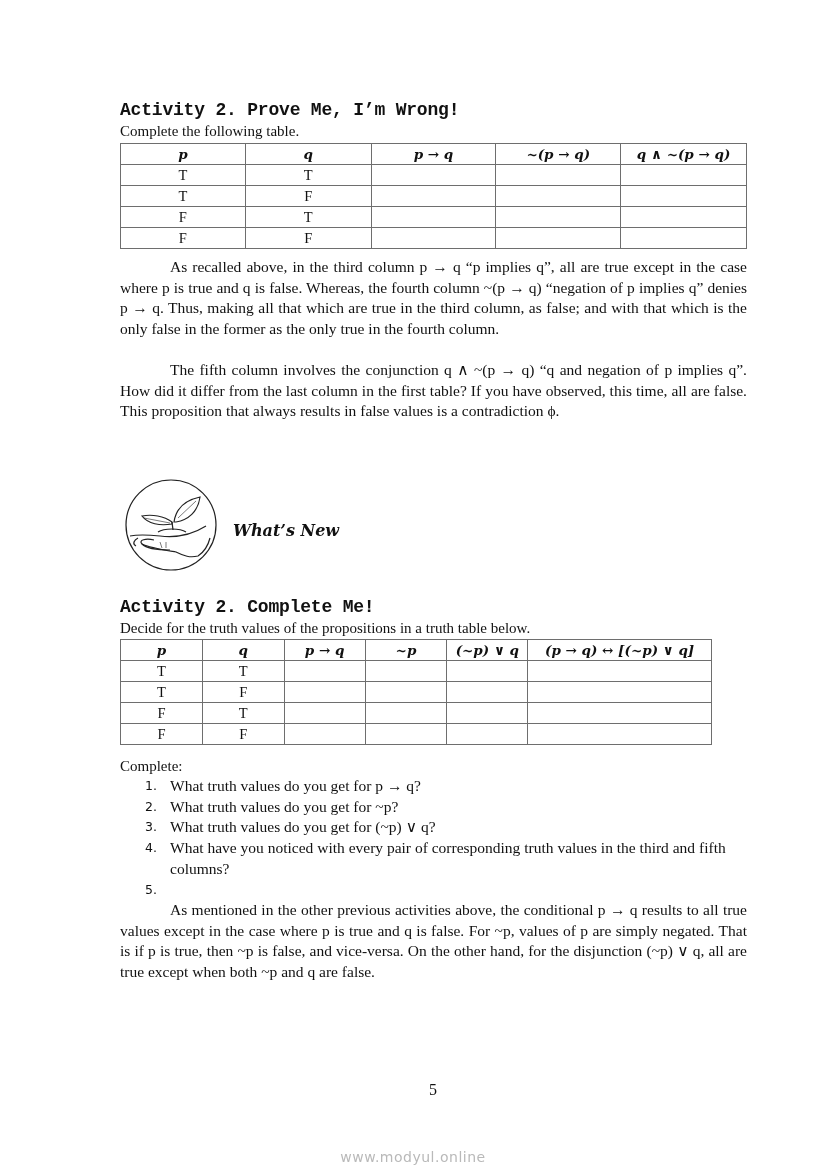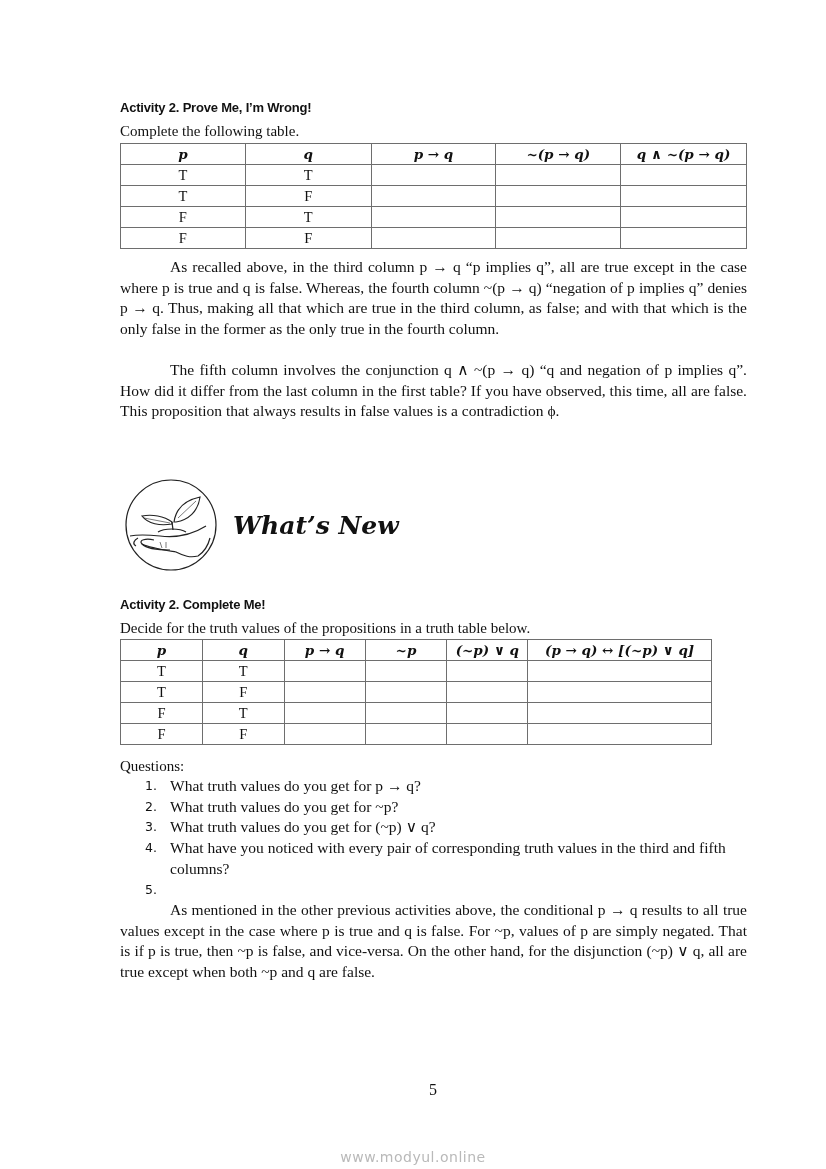--- a/index.html
+++ b/index.html
@@ -1,29 +1,29 @@
 <!DOCTYPE html>
 <html><head>
 <meta charset="utf-8">
 <style>
   html, body { margin: 0; padding: 0; background: #ffffff; }
   body { width: 826px; height: 1169px; position: relative; overflow: hidden;
          font-family: "DejaVu Serif", "Liberation Serif", serif; color: #111; }
   .page { position: absolute; left: 0; top: 0; width: 826px; height: 1169px; }
   .abs { position: absolute; }
-  .heading { font-family: Liberation Sans, sans-serif; font-weight: bold; font-size: 13px; letter-spacing: -0.2px; }
+  .heading { font-family: Liberation Mono, monospace; font-weight: bold; font-size: 18px; letter-spacing: -0.2px; }
   .text { font-family: "Liberation Serif", "DejaVu Serif", serif; font-size: 15px; line-height: 20.7px; }
   .para { position: absolute; left: 120px; width: 627px; text-align: justify;
           font-family: "Liberation Serif", serif; font-size: 15.5px; line-height: 20.7px; }
   .para .indent { display: inline-block; width: 50px; }
   table.tt { position: absolute; border-collapse: collapse; font-family: "Liberation Serif", serif; font-size: 15px; }
   table.tt th, table.tt td { border: 1px solid #6e6e6e; text-align: center; padding: 0; height: 20px; }
   table.tt th { font-weight: bold; font-style: italic; font-family: "DejaVu Serif", serif; font-size: 13.5px; }
   table.tt td { font-style: normal; font-size: 14.5px; }
-  .banner-title { font-family: "DejaVu Serif", serif; font-weight: bold; font-style: italic; font-size: 25px; }
+  .banner-title { font-family: "DejaVu Serif", serif; font-weight: bold; font-style: italic; font-size: 16px; margin-top: 10px; }
   .qlist { position: absolute; left: 140px; width: 600px; font-family: "Liberation Serif", serif; font-size: 15.5px; line-height: 20.7px; margin: 0; padding: 0; list-style: none; }
   .qlist li { position: relative; padding-left: 30px; }
   .qlist .num { position: absolute; left: 5px; font-family: "DejaVu Sans", sans-serif; font-size: 12.5px; }
   .pagenum { font-family: "Liberation Serif", serif; font-size: 16px; }
   .footer { font-family: "DejaVu Sans", sans-serif; font-size: 14px; color: #b9b9b9; letter-spacing: 0.5px; margin-top: 23px; }
 </style>
 </head>
 <body>
 
 <div class="page">
@@ -152,21 +152,21 @@
         <td>F</td>
         <td>F</td>
         <td></td>
         <td></td>
         <td></td>
         <td></td>
       </tr>
     </tbody>
   </table>
 
-  <div class="abs text" style="left:120px; top:756px;">Questions:</div>
+  <div class="abs text" style="left:120px; top:756px;">Complete:</div>
   <ol class="qlist" style="top:776px;">
     <li><span class="num">1.</span><span>What truth values do you get for p → q?</span></li>
     <li><span class="num">2.</span><span>What truth values do you get for ~p?</span></li>
     <li><span class="num">3.</span><span>What truth values do you get for (~p) ∨ q?</span></li>
     <li><span class="num">4.</span><span>What have you noticed with every pair of corresponding truth values in the third and fifth columns?</span></li>
     <li><span class="num">5.</span></li>
   </ol>
 
   <div class="para" style="top:900px;"><span class="indent"></span><span>As mentioned in the other previous activities above, the conditional p → q results to all true values except in the case where p is true and q is false. For ~p, values of p are simply negated. That is if p is true, then ~p is false, and vice-versa. On the other hand, for the disjunction (~p) ∨ q, all are true except when both ~p and q are false.</span></div>
 

